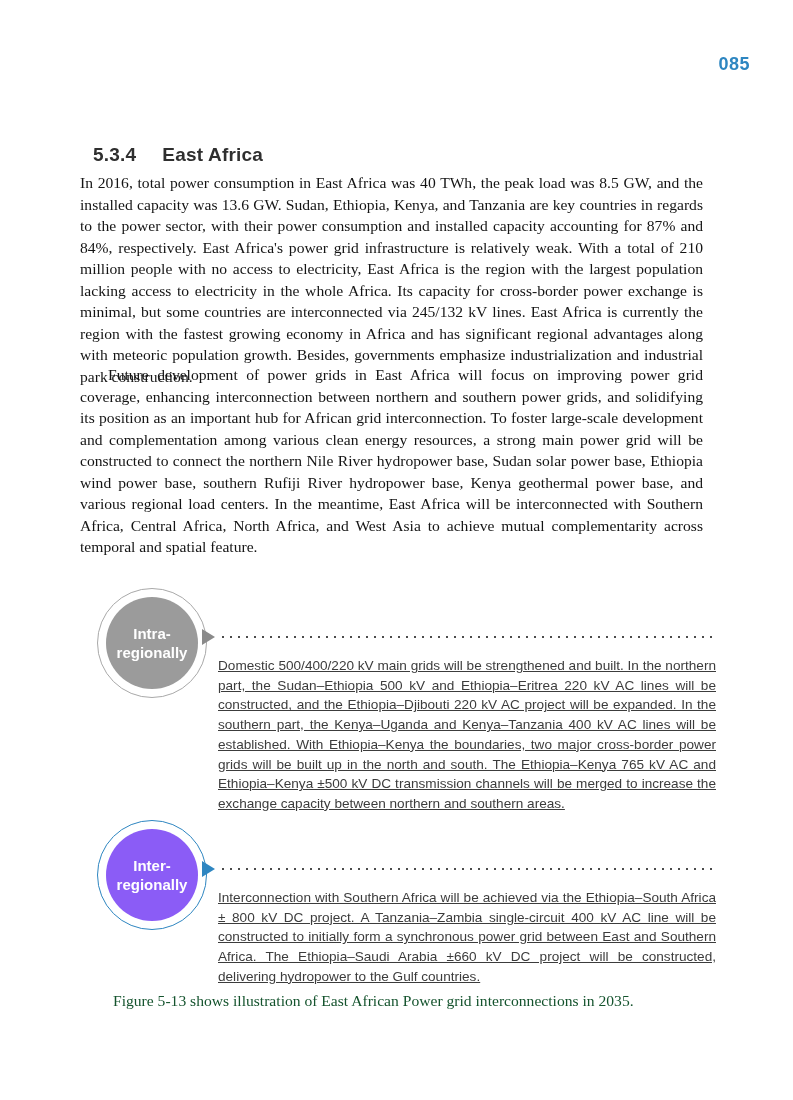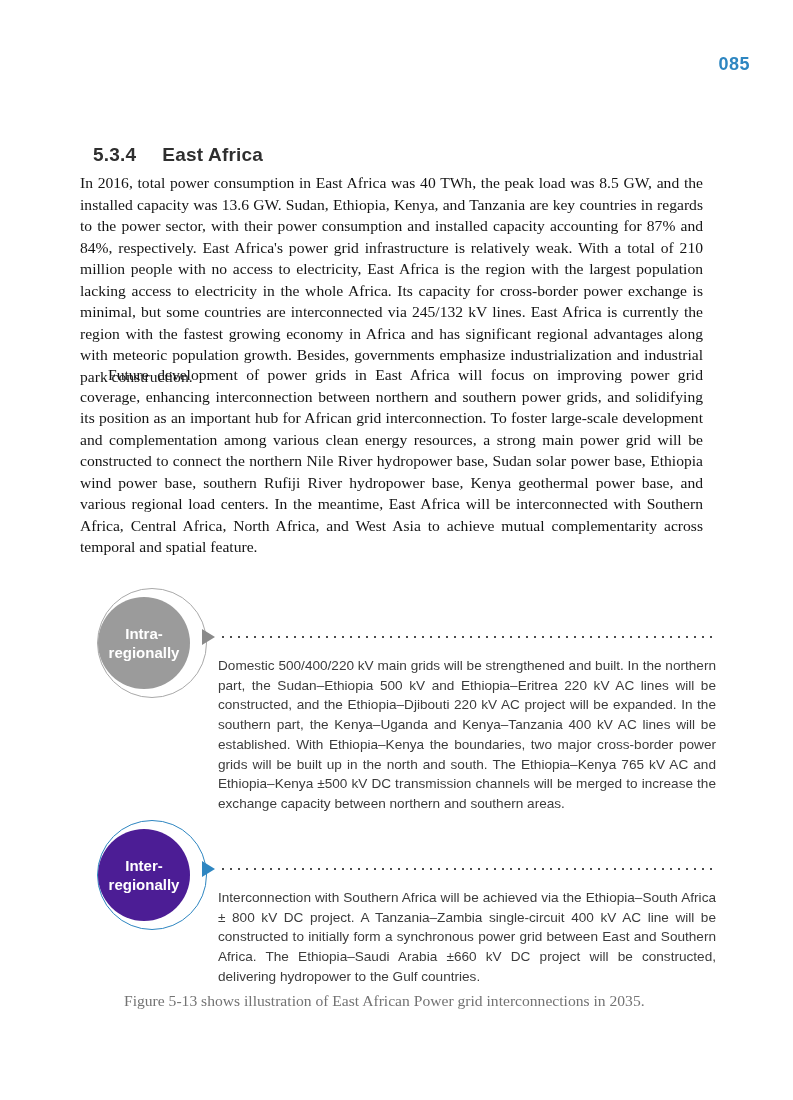--- a/index.html
+++ b/index.html
@@ -41,60 +41,61 @@
     text-align: justify;
     color: #141414;
     margin: 0;
   }
   .p1 { top: 172px; }
   .p2 { top: 364px; text-indent: 28px; }
   .p3 { top: 536px; text-indent: 28px; }
   .p3 b { font-weight: bold; }
   .figure-note {
     position: absolute;
-    left: 93px;
+    left: 82px;
     top: 990px;
     width: 623px;
     font-size: 15.6px;
     line-height: 21.5px;
     text-indent: 31px;
     margin: 0;
-    color: #737373;
+    color: #14532d;
   }
   
   .badge {
     position: absolute;
     left: 97px;
     width: 110px;
     height: 110px;
     border-radius: 50%;
     background: #ffffff;
     display: flex;
     align-items: center;
+    justify-content: center;
     box-sizing: border-box;
   }
   .badge-inner {
     width: 92px;
     height: 92px;
     border-radius: 50%;
     display: flex;
     flex-direction: column;
     align-items: center;
     justify-content: center;
     font-family: "Liberation Sans", sans-serif;
     font-weight: bold;
     font-size: 15px;
     line-height: 19px;
     color: #ffffff;
     text-align: center;
   }
   .badge.gray  { border: 1.5px solid #a9a9a9; }
   .badge.gray .badge-inner { background: #9b9b9b; }
   .badge.blue  { border: 1.5px solid #2e86c1; }
-  .badge.blue .badge-inner { background: #4c1d95; }
+  .badge.blue .badge-inner { background: #8b5cf6; }
   .badge-1 { top: 588px; }
   .badge-2 { top: 820px; }
   
   .leader {
     position: absolute;
     left: 202px;
     width: 515px;
     height: 16px;
     display: flex;
     align-items: center;
@@ -117,20 +118,21 @@
   .callout-text {
     position: absolute;
     left: 218px;
     width: 498px;
     font-family: "Liberation Sans", sans-serif;
     font-size: 13.6px;
     line-height: 19.7px;
     text-align: justify;
     color: #3c3c3c;
     margin: 0;
+    text-decoration: underline;
   }
   .ct-1 { top: 656px; }
   .ct-2 { top: 888px; }
 </style>
 </head>
 <body>
 
 <div class="page">
 
   <div class="page-number">085</div>

